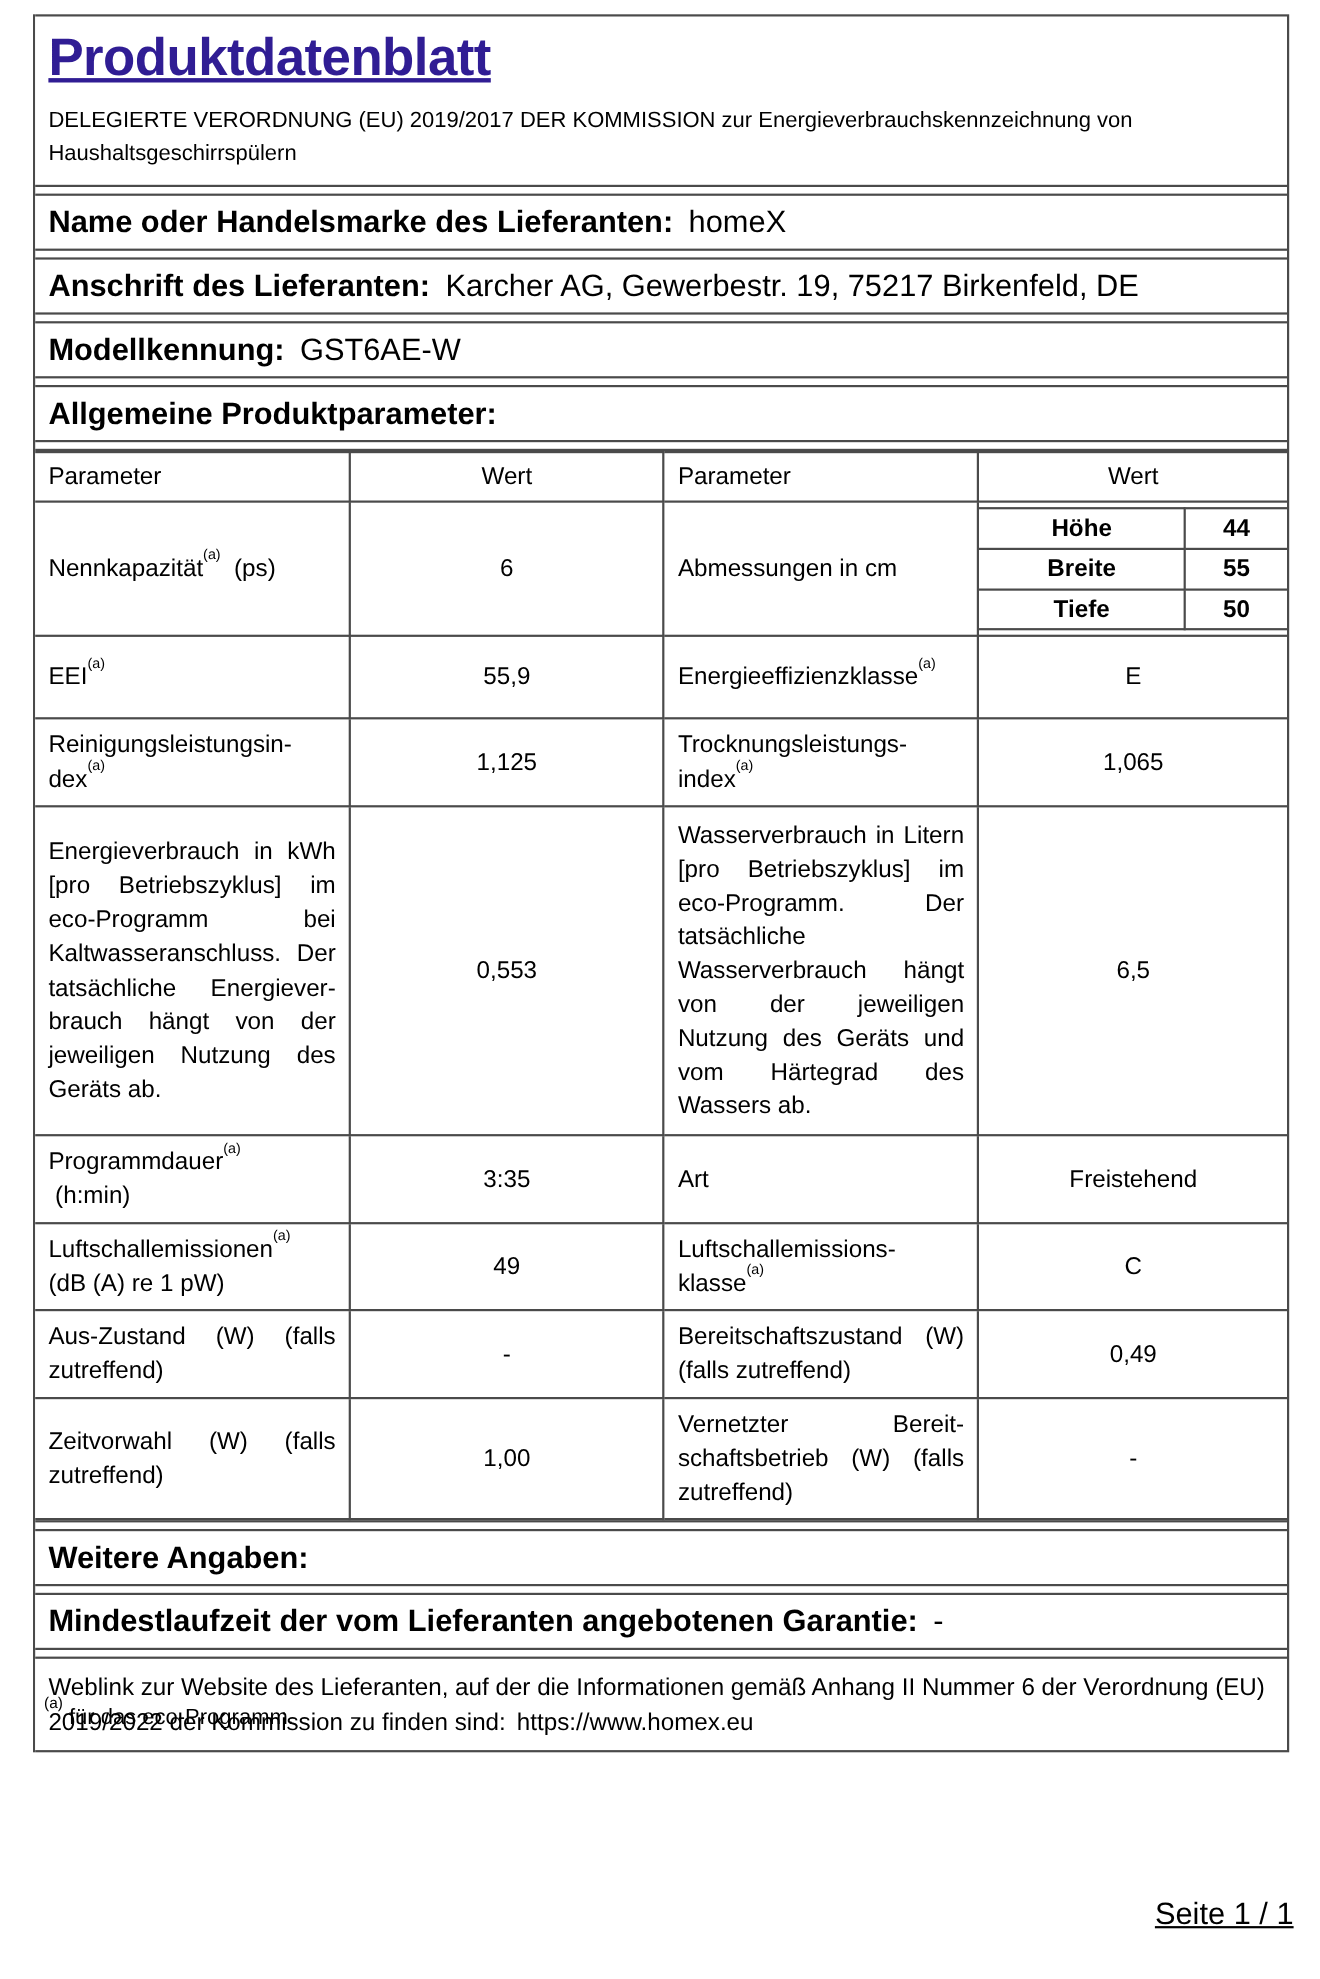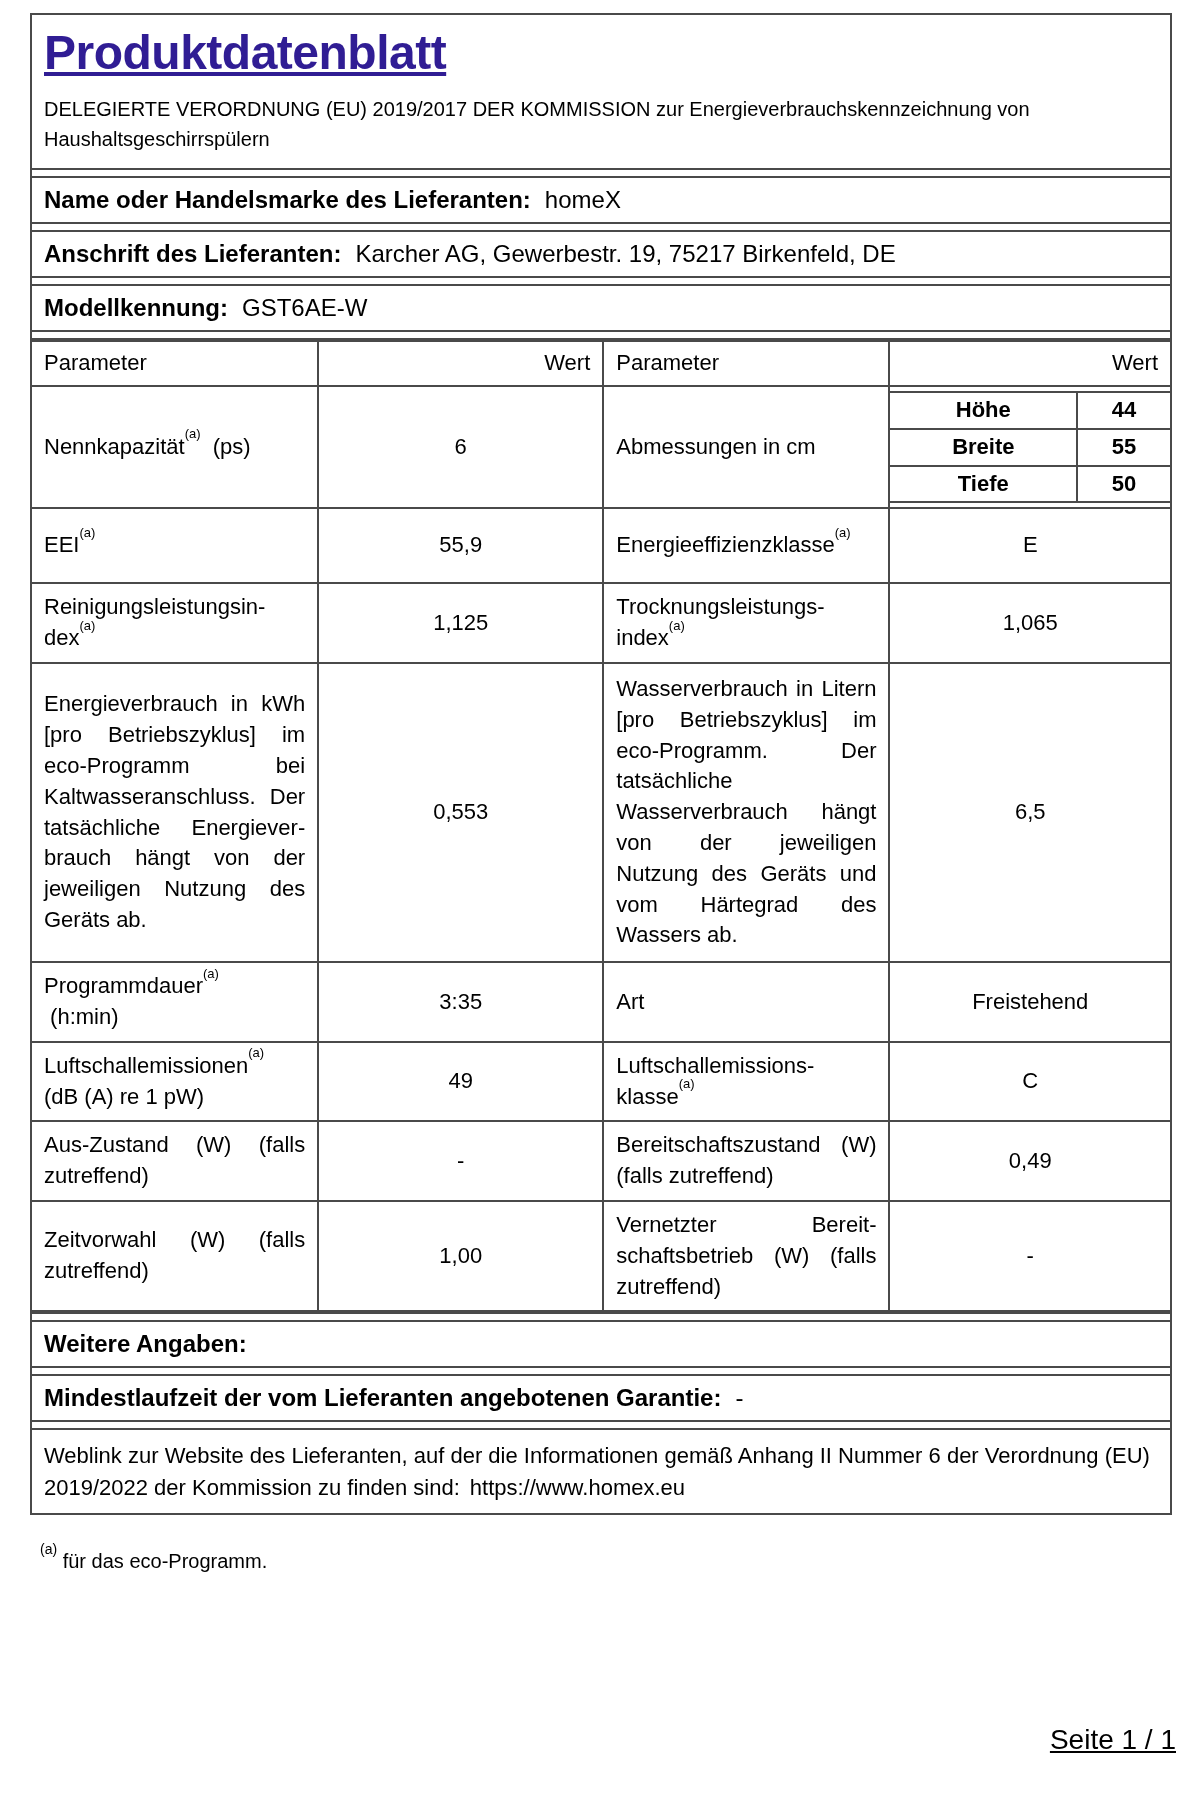--- a/index.html
+++ b/index.html
@@ -19,35 +19,35 @@
   }
   .box:last-child{margin-bottom:0;}
   
   .title-box{padding:10px 12px 14px 12px;}
   .doc-title{
     margin:0;font-size:48px;font-weight:bold;color:#301d94;
     letter-spacing:-0.5px;line-height:1.15;text-decoration:underline;
   }
   .doc-subtitle{margin:14px 0 0 0;font-size:20px;line-height:1.5;max-width:1080px;}
   
-  .info{display:flex;align-items:center;gap:14px;padding:8px 12px;min-height:46px;font-size:24px;}
+  .info{display:flex;align-items:center;gap:14px;padding:8px 12px;min-height:46px;font-size:28px;}
   .info .lbl{font-weight:bold;white-space:nowrap;}
   .info .val{font-weight:normal;}
   
   table.params{width:100%;border-collapse:collapse;table-layout:fixed;font-size:22px;}
   table.params col.c1{width:25.15%;} table.params col.c2{width:25.05%;}
   table.params col.c3{width:25.15%;} table.params col.c4{width:24.65%;}
   table.params td{
     border:2px solid #4a4a4a;vertical-align:middle;line-height:1.4;
     box-sizing:border-box;
   }
   table.params td:first-child{border-left:none;}
   table.params td:last-child{border-right:none;}
   td.hcell{padding:6px 12px;}
-  td.hcell.hval{text-align:right;}
+  td.hcell.hval{text-align:center;}
   td.param{text-align:justify;padding:8px 12px;white-space:pre-line;margin-top:20px;}
   td.val{text-align:center;padding:4px 8px;}
   tr.hr{height:43px;}
   tr.r1,tr.r2,tr.r4,tr.r5,tr.r6{height:75px;}
   tr.r7{height:104px;}
   tr.r3 td.param{padding:10px 12px;}
   .sup{font-size:13px;position:relative;top:-7px;line-height:0;}
   
   td.dims-cell{padding:0;vertical-align:middle;font-weight:bold;}
   table.dims{width:100%;border-collapse:collapse;margin:4px 0;font-size:22px;}
@@ -80,20 +80,23 @@
   <div class="box info">
     <span class="lbl">Anschrift des Lieferanten:</span>
     <span class="val">Karcher AG, Gewerbestr. 19, 75217 Birkenfeld, DE</span>
   </div>
 
   <div class="box info">
     <span class="lbl">Modellkennung:</span>
     <span class="val">GST6AE-W</span>
   </div>
 
+  <div class="box info">
+    <span class="lbl">Allgemeine Produktparameter:</span>
+  </div>
 
   <div class="box">
     <table class="params">
       <colgroup>
           <col class="c1">
           <col class="c2">
           <col class="c3">
           <col class="c4">
         </colgroup>
 

